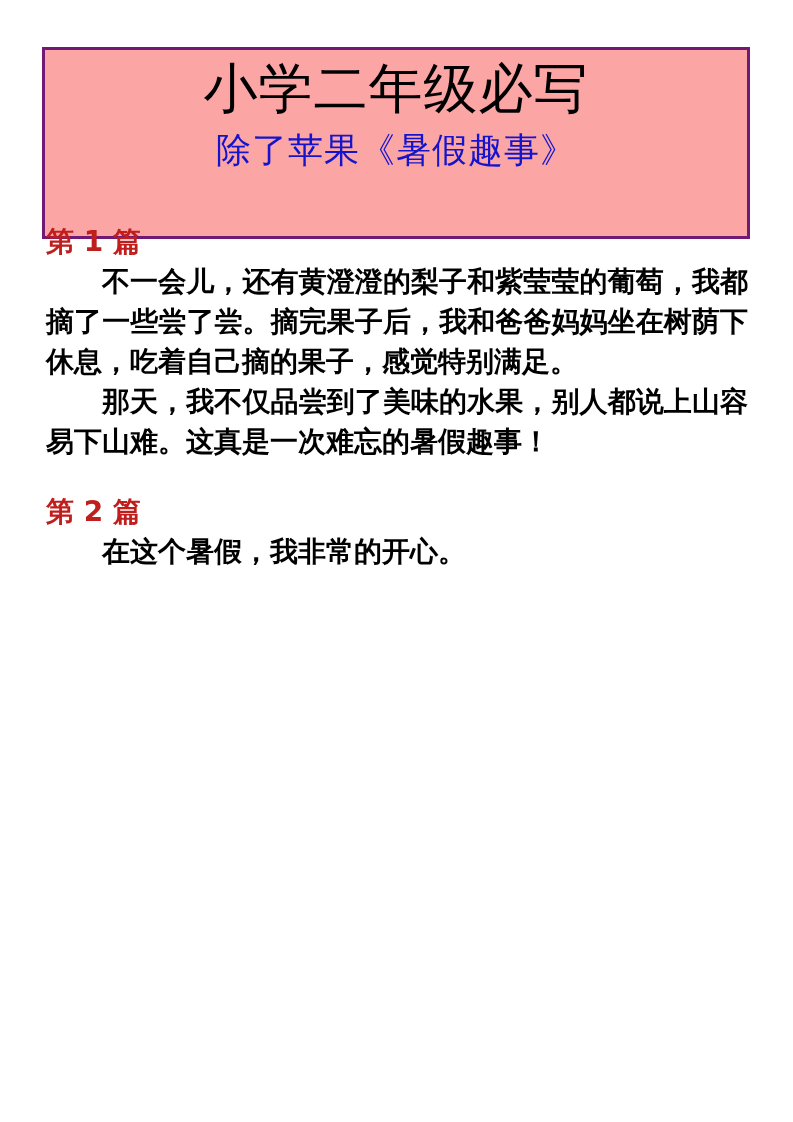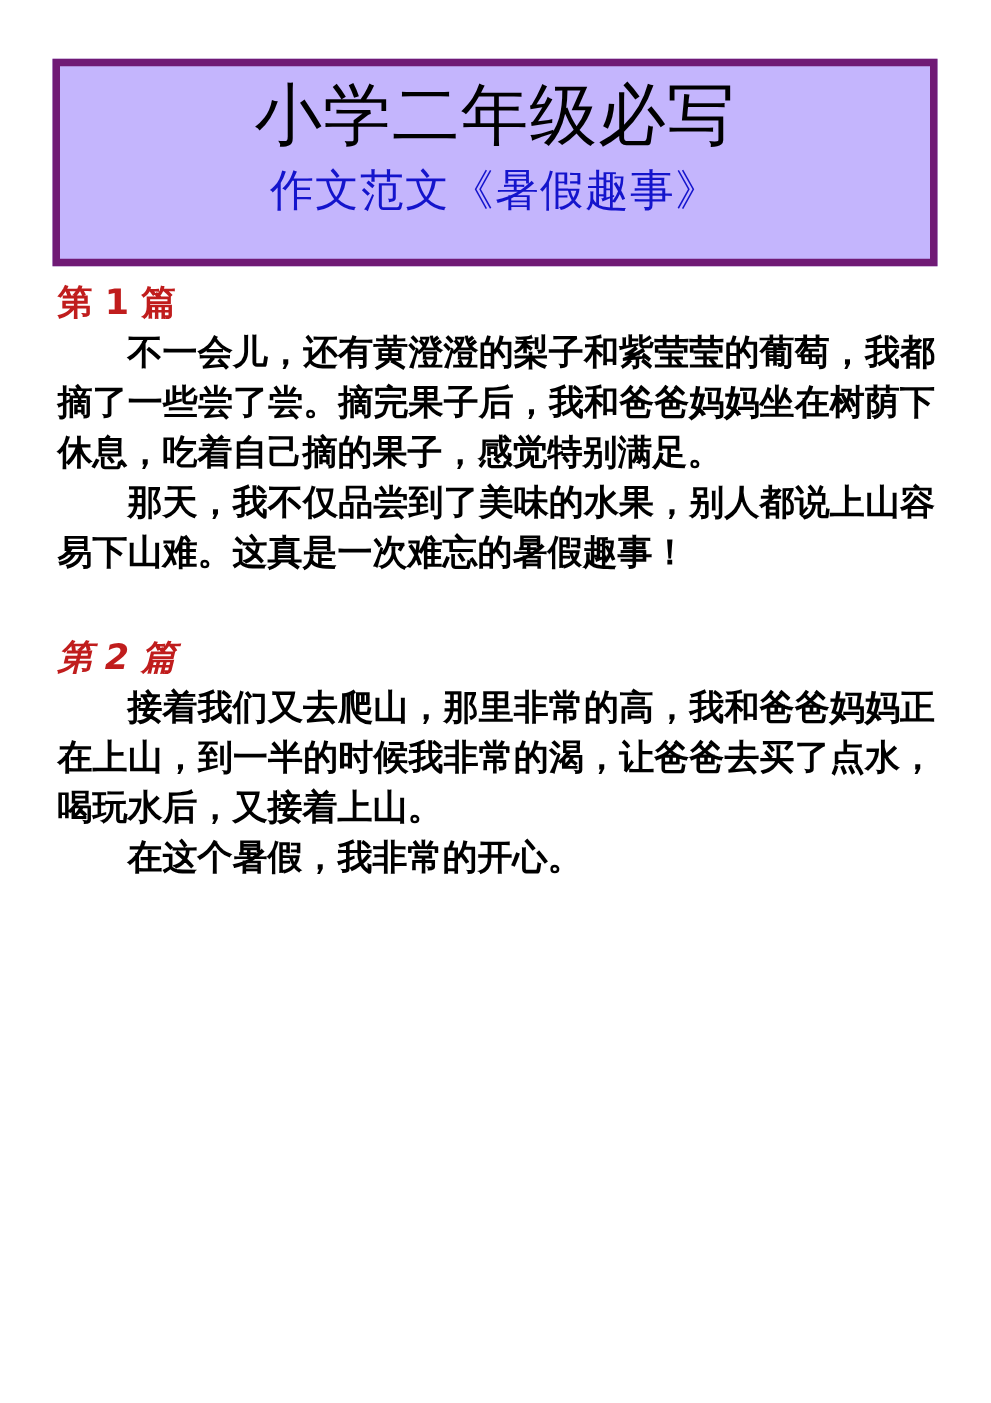--- a/index.html
+++ b/index.html
@@ -19,23 +19,23 @@
     width: 793px;
     height: 1122px;
     background: #ffffff;
     position: relative;
   }
   .title-box {
     position: absolute;
     left: 42px;
     top: 47px;
     width: 708px;
-    height: 166px;
-    border: 6px solid #701a75;
-    background: #c4b5fd;
+    height: 192px;
+    border: 3px solid #701a75;
+    background: #fca5a5;
     text-align: center;
   }
   .main-title {
     margin-top: 8px;
     font-family: "DejaVu Serif", "Liberation Serif", serif;
     font-size: 54px;
     line-height: 62px;
     font-weight: 500;
     color: #000000;
     letter-spacing: 1px;
@@ -56,50 +56,49 @@
   }
   .essay-heading {
     text-align: left;
     color: #C01D1D;
     font-weight: bold;
     font-size: 28px;
     line-height: 40px;
     margin: 0;
   }
   .essay-1 .essay-heading { margin-top: 25px; }
-  .essay-2 .essay-heading { margin-top: 44px; font-style: italic; }
+  .essay-2 .essay-heading { margin-top: 30px; }
   .para {
     margin: 0;
     font-size: 28px;
     line-height: 40px;
     font-weight: 600;
     text-indent: 2em;
     text-align: justify;
     color: #000000;
   }
 </style>
 </head>
 <body>
 
 <div class="page">
 
   <div class="title-box">
     <div class="main-title">小学二年级必写</div>
-    <div class="subtitle">作文范文《暑假趣事》</div>
+    <div class="subtitle">除了苹果《暑假趣事》</div>
   </div>
 
   <div class="content">
 
     <div class="essay essay-1">
       <div class="essay-heading">第 1 篇</div>
       <p class="para">不一会儿，还有黄澄澄的梨子和紫莹莹的葡萄，我都摘了一些尝了尝。摘完果子后，我和爸爸妈妈坐在树荫下休息，吃着自己摘的果子，感觉特别满足。</p>
       <p class="para">那天，我不仅品尝到了美味的水果，别人都说上山容易下山难。这真是一次难忘的暑假趣事！</p>
     </div>
 
     <div class="essay essay-2">
       <div class="essay-heading">第 2 篇</div>
-      <p class="para">接着我们又去爬山，那里非常的高，我和爸爸妈妈正在上山，到一半的时候我非常的渴，让爸爸去买了点水，喝玩水后，又接着上山。</p>
       <p class="para">在这个暑假，我非常的开心。</p>
     </div>
 
   </div>
 
 </div>
 
 </body></html>

